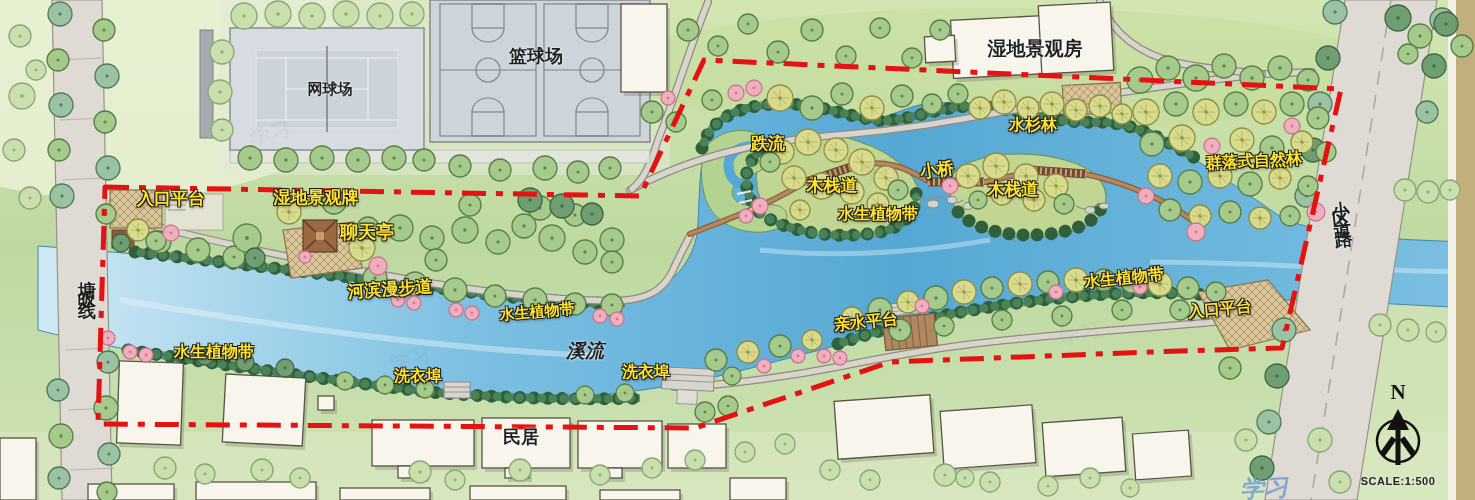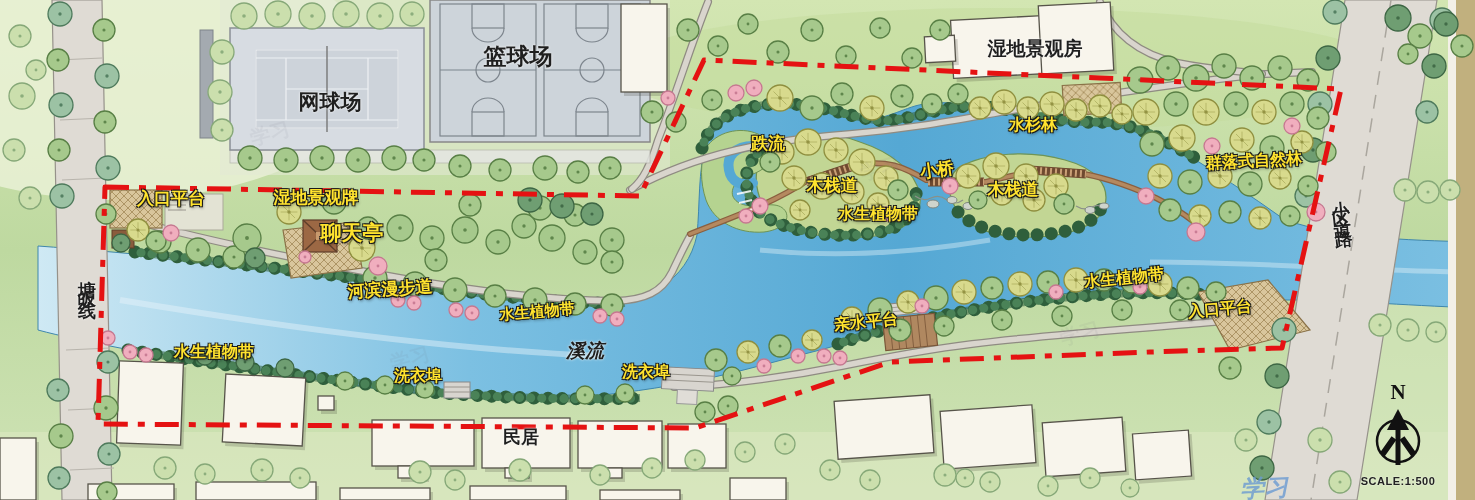--- a/index.html
+++ b/index.html
@@ -1396,30 +1396,30 @@
           <circle cx="1340" cy="482" r="1.54" fill="#86a878" opacity="0.9"></circle>
         </g>
       </g>
 
   <g>
     <path d="M105,187 L640,196 L704,60 L1100,78 L1341,89 L1282,348 L1150,352 L890,362 L695,428 L98,424 Z" fill="none" stroke="#e51212" stroke-width="5" stroke-dasharray="24 10 7 10" stroke-linejoin="round"></path>
   </g>
 </svg>
 
 <div id="labels">
-      <div class="lbl black" style="left: 330px; top: 101px; font-size: 21px; transform: translate(-50%, -50%) rotate(0deg);">网球场</div>
-      <div class="lbl black" style="left: 518px; top: 56px; font-size: 23px; transform: translate(-50%, -50%) rotate(0deg);">篮球场</div>
+      <div class="lbl black" style="left: 330px; top: 88px; font-size: 15px; transform: translate(-50%, -50%) rotate(0deg);">网球场</div>
+      <div class="lbl black" style="left: 536px; top: 56px; font-size: 18px; transform: translate(-50%, -50%) rotate(0deg);">篮球场</div>
       <div class="lbl black" style="left: 1035px; top: 48px; font-size: 19px; transform: translate(-50%, -50%) rotate(0deg);">湿地景观房</div>
       <div class="lbl black" style="left: 521px; top: 437px; font-size: 18px; transform: translate(-50%, -50%) rotate(0deg);">民居</div>
       <div class="lbl black" style="left: 585px; top: 350px; font-size: 19px; transform: translate(-50%, -50%) rotate(0deg); font-style: italic;">溪流</div>
       <div class="lbl black lbl-v" style="left: 87px; top: 281px; font-size: 18px; transform: translate(-50%, -50%) rotate(0deg);">塘皈线</div>
       <div class="lbl black lbl-v" style="left: 1340px; top: 206px; font-size: 18px; transform: translate(-50%, -50%) rotate(-6deg);">小区道路</div>
       <div class="lbl yellow" style="left: 171px; top: 198px; font-size: 17px; transform: translate(-50%, -50%) rotate(0deg);">入口平台</div>
       <div class="lbl yellow" style="left: 316px; top: 181px; font-size: 17px; transform: translate(-50%, -50%) rotate(0deg); margin-top: 16px;">湿地景观牌</div>
-      <div class="lbl yellow" style="left: 352px; top: 232px; font-size: 21px; transform: translate(-50%, -50%) rotate(0deg);">聊天亭</div>
+      <div class="lbl yellow" style="left: 367px; top: 232px; font-size: 18px; transform: translate(-50%, -50%) rotate(0deg);">聊天亭</div>
       <div class="lbl yellow" style="left: 390px; top: 289px; font-size: 17px; transform: translate(-50%, -50%) rotate(-4deg);">河滨漫步道</div>
       <div class="lbl yellow" style="left: 537px; top: 311px; font-size: 15px; transform: translate(-50%, -50%) rotate(-5deg);">水生植物带</div>
       <div class="lbl yellow" style="left: 214px; top: 352px; font-size: 16px; transform: translate(-50%, -50%) rotate(0deg);">水生植物带</div>
       <div class="lbl yellow" style="left: 418px; top: 376px; font-size: 16px; transform: translate(-50%, -50%) rotate(0deg);">洗衣埠</div>
       <div class="lbl yellow" style="left: 646px; top: 372px; font-size: 16px; transform: translate(-50%, -50%) rotate(0deg);">洗衣埠</div>
       <div class="lbl yellow" style="left: 768px; top: 143px; font-size: 17px; transform: translate(-50%, -50%) rotate(0deg);">跌流</div>
       <div class="lbl yellow" style="left: 832px; top: 185px; font-size: 17px; transform: translate(-50%, -50%) rotate(0deg);">木栈道</div>
       <div class="lbl yellow" style="left: 937px; top: 170px; font-size: 17px; transform: translate(-50%, -50%) rotate(-8deg);">小桥</div>
       <div class="lbl yellow" style="left: 1013px; top: 189px; font-size: 17px; transform: translate(-50%, -50%) rotate(0deg);">木栈道</div>
       <div class="lbl yellow" style="left: 878px; top: 214px; font-size: 16px; transform: translate(-50%, -50%) rotate(0deg);">水生植物带</div>

